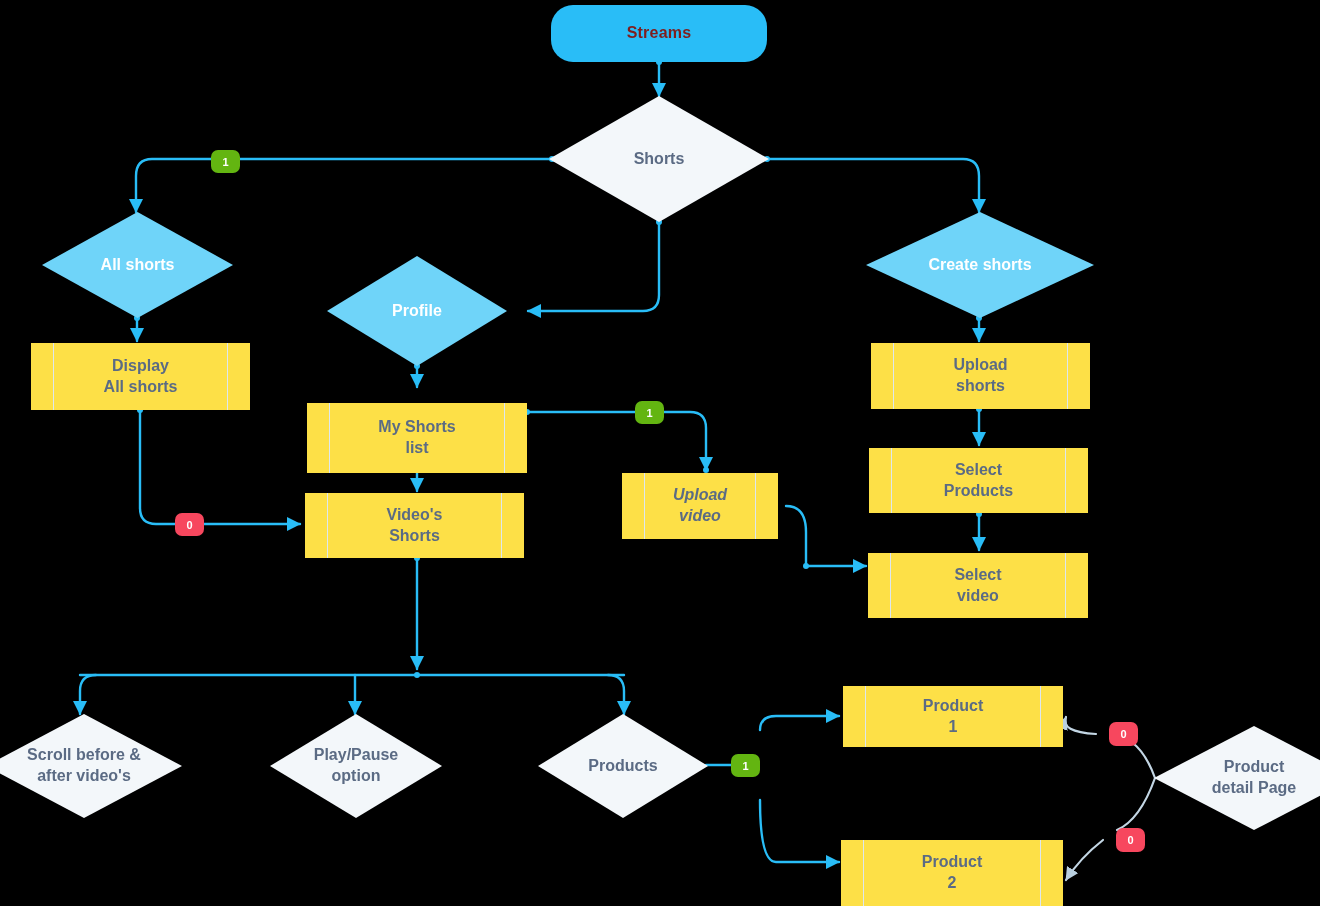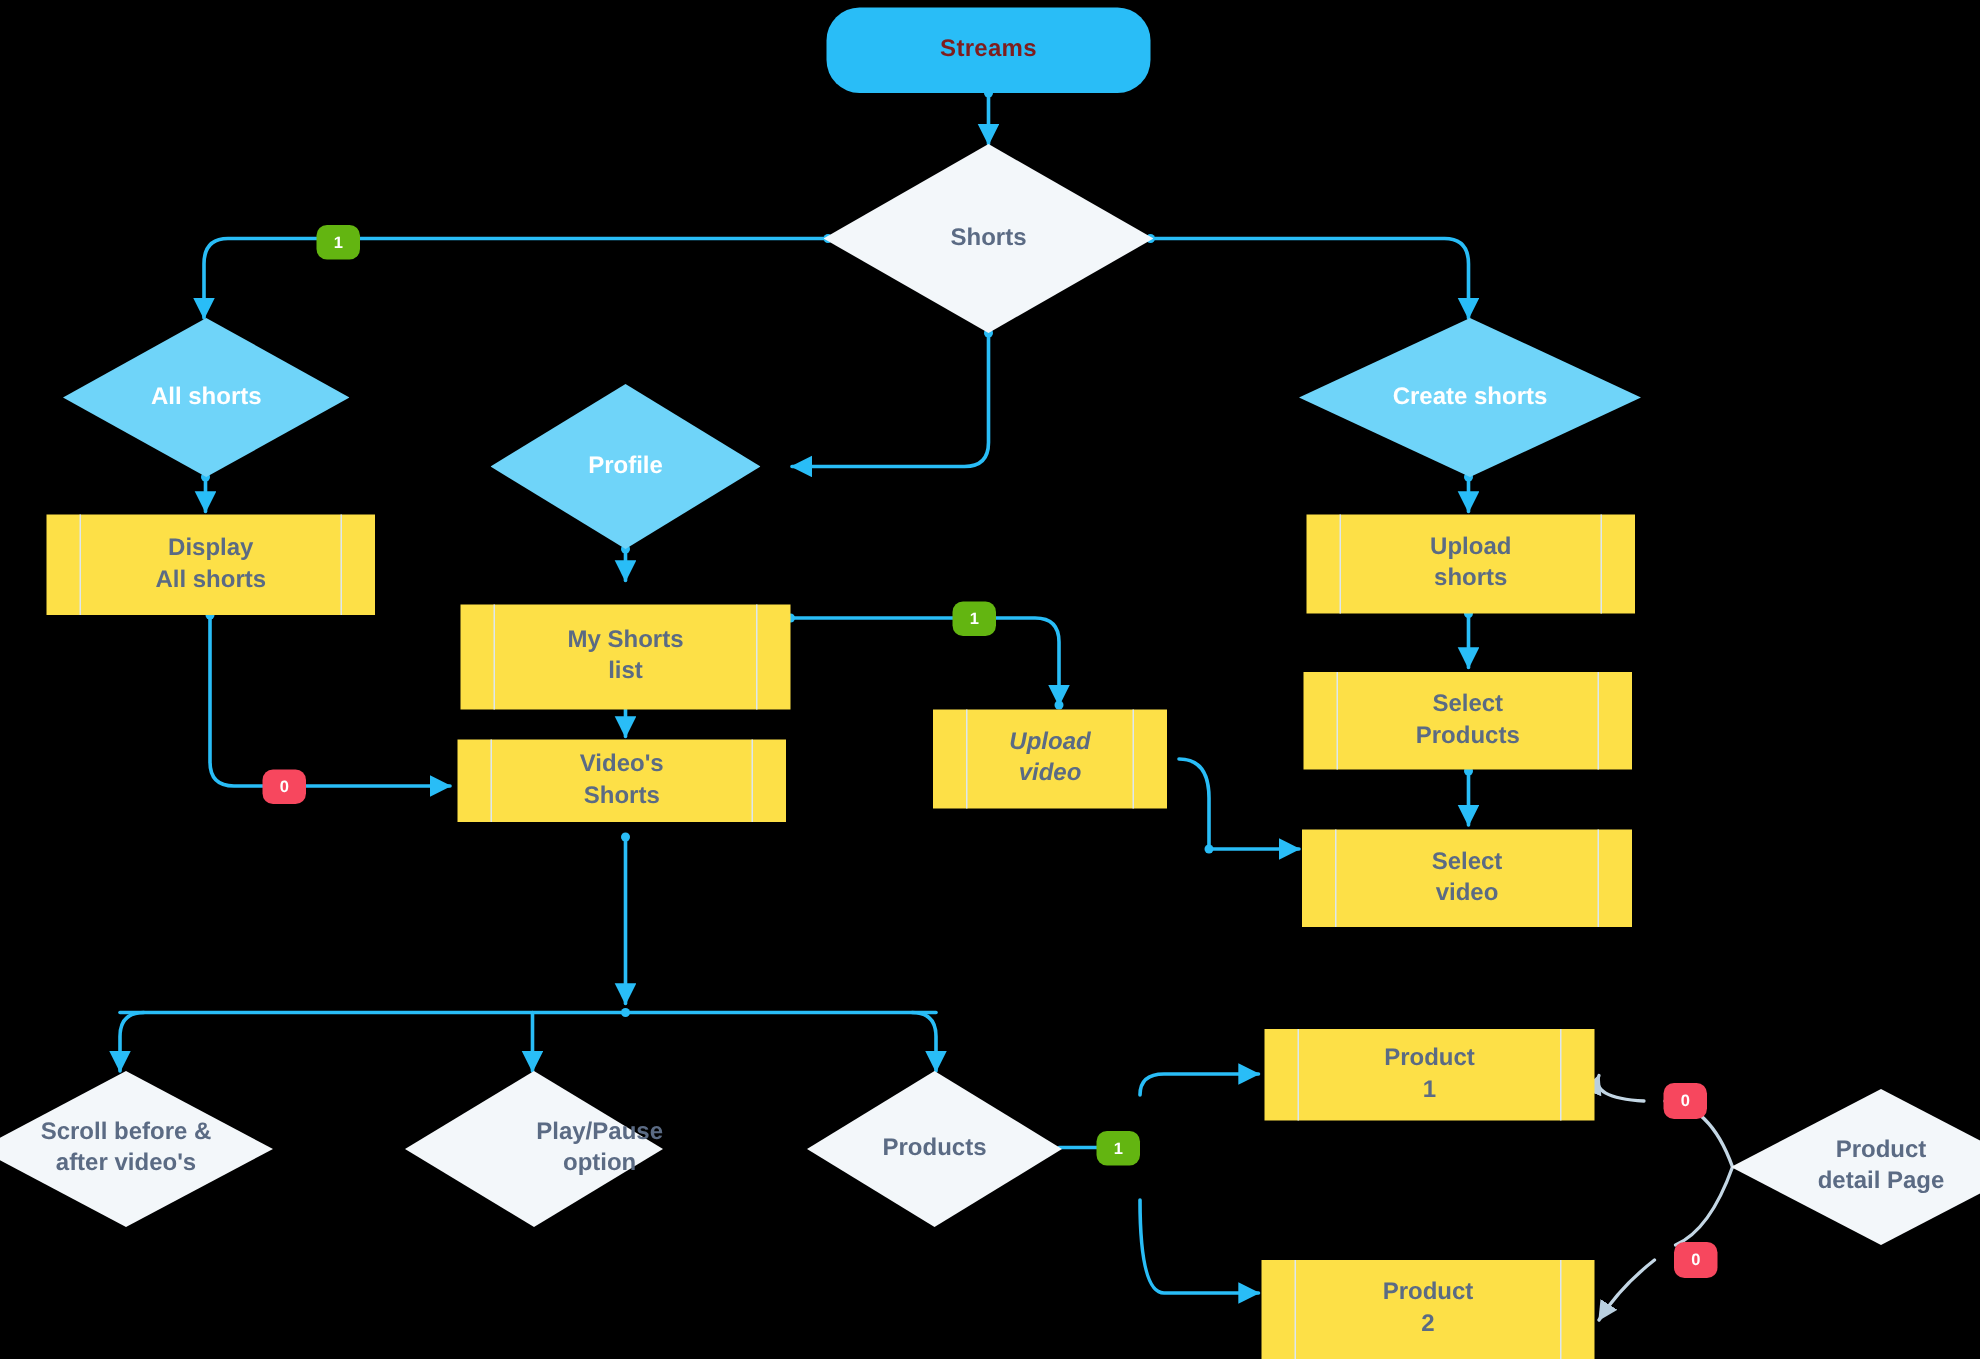--- a/index.html
+++ b/index.html
@@ -197,21 +197,21 @@
 All shorts</span>
   </div>
 
   <div class="node process" style="left:307px;top:403px;width:220px;height:70px;">
     <span class="bar l"></span>
     <span class="bar r"></span>
     <span class="ptxt">My Shorts
 list</span>
   </div>
 
-  <div class="node process" style="left:305px;top:493px;width:219px;height:55px;">
+  <div class="node process" style="left:305px;top:493px;width:219px;height:65px;">
     <span class="bar l"></span>
     <span class="bar r"></span>
     <span class="ptxt">Video's
 Shorts</span>
   </div>
 
   <div class="node process" style="left:622px;top:473px;width:156px;height:66px;font-style:italic;">
     <span class="bar l"></span>
     <span class="bar r"></span>
     <span class="ptxt">Upload
@@ -238,21 +238,21 @@
     <span class="ptxt">Select
 video</span>
   </div>
 
   <div class="node diamond" style="left:-14px;top:714px;width:196px;height:104px;">
     <span class="dshape"></span>
     <span class="dtxt">Scroll before &amp;
 after video's</span>
   </div>
 
-  <div class="node diamond" style="left:270px;top:714px;width:172px;height:104px;justify-content:flex-end;">
+  <div class="node diamond" style="left:270px;top:714px;width:172px;height:104px;">
     <span class="dshape"></span>
     <span class="dtxt">Play/Pause
 option</span>
   </div>
 
   <div class="node diamond" style="left:538px;top:714px;width:170px;height:104px;">
     <span class="dshape"></span>
     <span class="dtxt">Products</span>
   </div>
 

